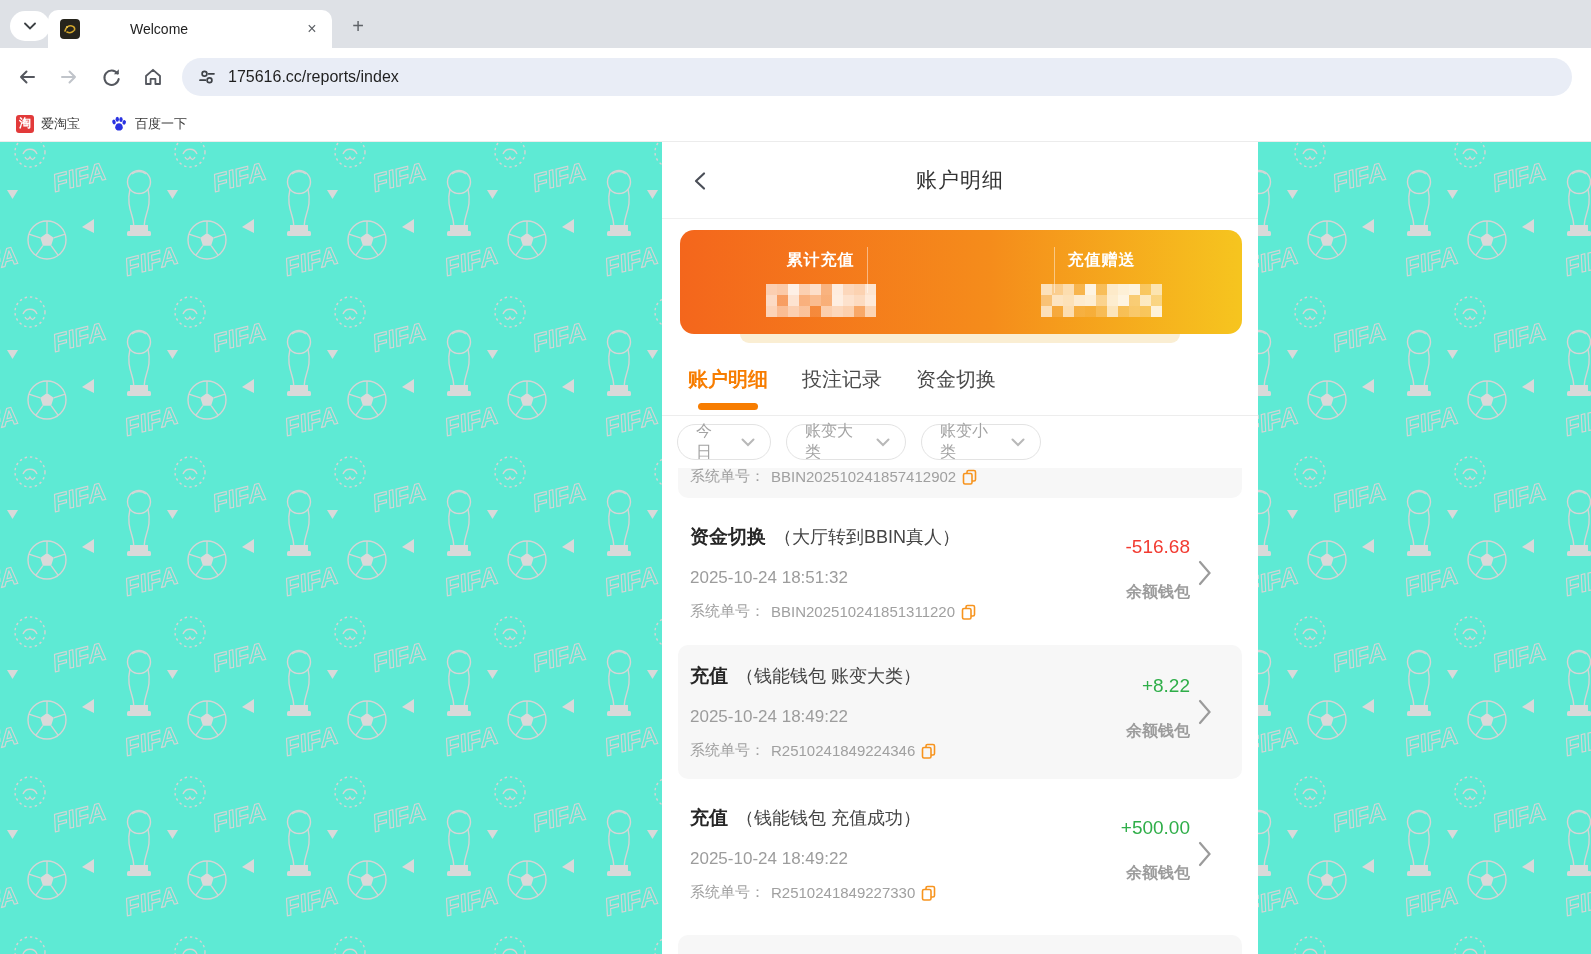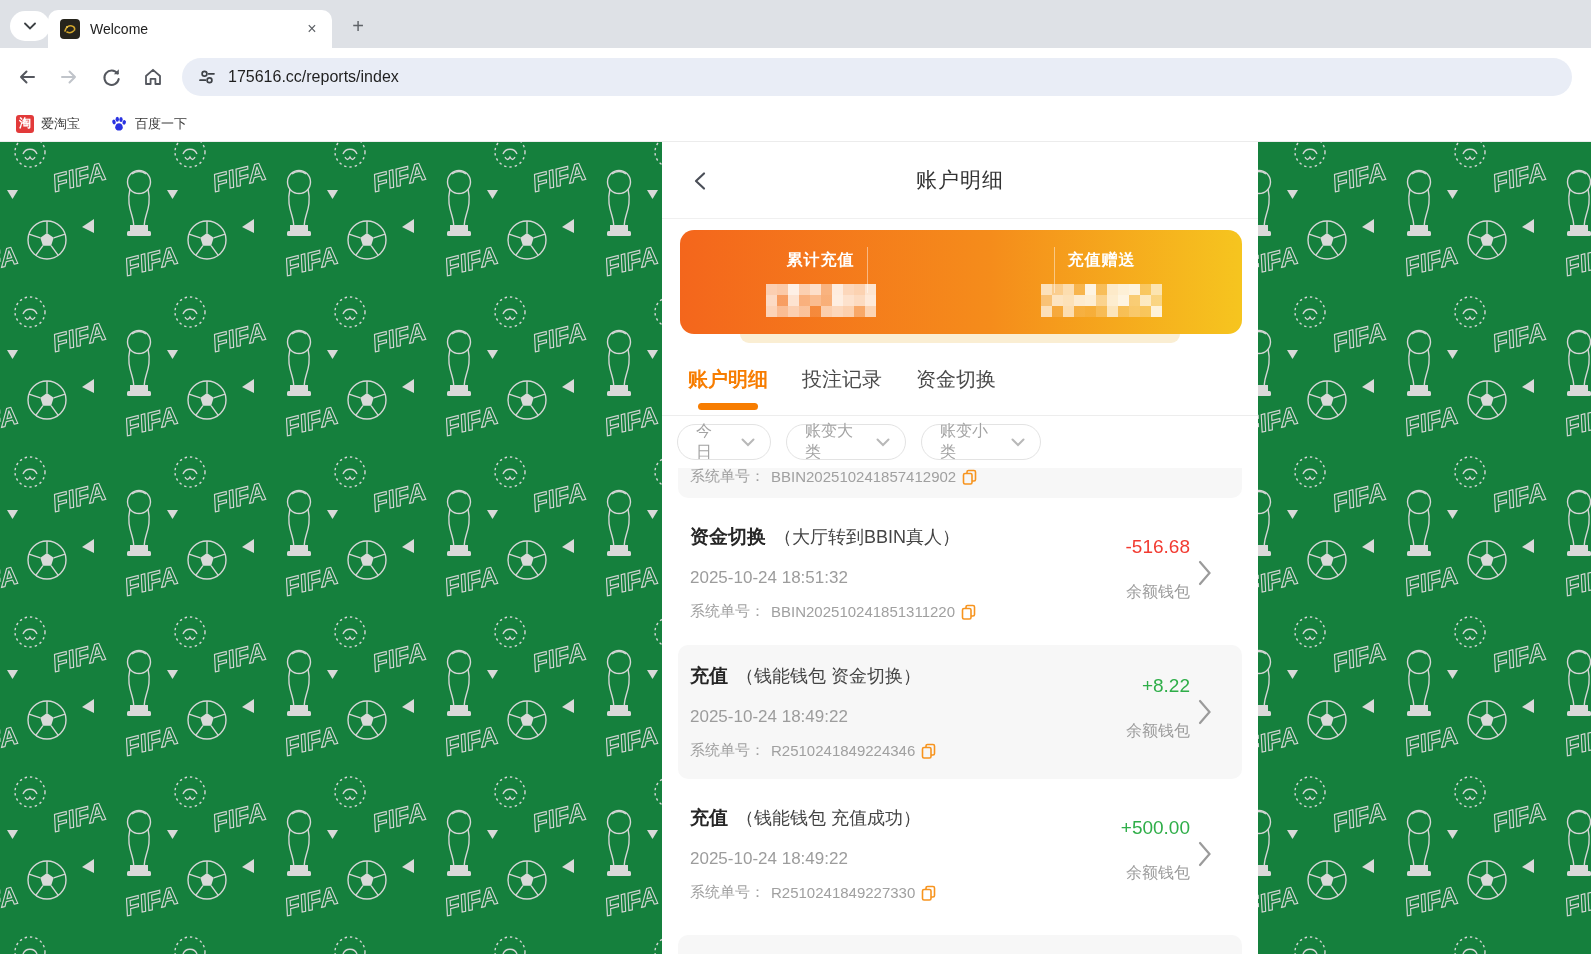--- a/index.html
+++ b/index.html
@@ -4,21 +4,21 @@
 <style>
   * { margin:0; padding:0; box-sizing:border-box; }
   html,body { width:1591px; height:954px; overflow:hidden;
     font-family:"Liberation Sans","DejaVu Sans",sans-serif; }
 
   
   .tabstrip { position:relative; height:48px; background:#dee1e6; }
   .tab-search { position:absolute; left:10px; top:11px; width:40px; height:30px;
     background:#fff; border-radius:15px; display:flex; align-items:center; justify-content:center; cursor:pointer; }
   .tab { position:absolute; left:48px; top:10px; width:284px; height:38px; background:#fff;
-    border-radius:10px 10px 0 0; display:flex; align-items:center; padding:0 10px 0 12px; }
+    border-radius:10px 10px 0 0; display:flex; align-items:center; padding:0 10px 0 12px;gap:40px; }
   .favicon { width:20px; height:20px; border-radius:4px; background:#26241c; flex:none;
     display:flex; align-items:center; justify-content:center; }
   .tab-title { flex:1; margin-left:10px; font-size:14px; color:#1f1f1f; white-space:nowrap; overflow:hidden; }
   .tab-close { width:20px; height:20px; border-radius:10px; display:flex; align-items:center; justify-content:center;
     font-size:16px; color:#5f6368; cursor:pointer; }
   .newtab { position:absolute; left:344px; top:12px; width:28px; height:28px; border-radius:14px;
     display:flex; align-items:center; justify-content:center; font-size:20px; color:#5f6368; cursor:pointer; }
 
   .toolbar { height:58px; background:#fff; display:flex; align-items:center; padding:0 19px 0 8px; }
   .nav-btn { width:38px; height:38px; border-radius:19px; display:flex; align-items:center; justify-content:center;
@@ -28,21 +28,21 @@
   .omni-url { margin-left:12px; font-size:16px; color:#1f1f1f; }
 
   .bookmarks { height:36px; background:#fff; display:flex; align-items:center; padding-left:16px; gap:30px;
     border-bottom:1px solid #ececec; }
   .bm { display:flex; align-items:center; gap:7px; cursor:pointer; }
   .bm-label { font-size:13px; color:#3a3a3a; }
   .bm-tb { width:18px; height:18px; background:#e23a3a; border-radius:3px; color:#fff; font-size:12px;
     display:flex; align-items:center; justify-content:center; font-weight:bold; }
 
   
-  .content { position:relative; height:812px; background:#15803d; overflow:hidden;padding-left:24px; }
+  .content { position:relative; height:812px; background:#5eead4; overflow:hidden;padding-left:24px; }
   .wm-svg { position:absolute; left:0; top:0; }
 
   .panel { position:absolute; left:662px; top:0; width:596px; height:812px; background:#fff;
     display:flex; flex-direction:column; }
 
   .p-header { height:77px; position:relative; display:flex; align-items:center; justify-content:center;
     border-bottom:1px solid #f0f0f0; }
   .p-back { position:absolute; left:24px; top:24px; width:30px; height:30px; display:flex; align-items:center;
     justify-content:center; cursor:pointer; }
   .p-title { font-size:21px; color:#333; font-weight:500; letter-spacing:1px; }
@@ -84,21 +84,21 @@
   .r-note { font-size:18px; color:#444; margin-left:8px; }
   .r-time { margin-top:18px; font-size:17px; color:#9c9c9c; }
   .r-order { margin-top:14px; font-size:15px; color:#a0a0a0; display:flex; align-items:center; gap:6px; }
   .row.partial .r-order { position:absolute; left:12px; bottom:12px; margin:0; }
 
   .r-right { position:absolute; top:38px; text-align:right; }
   .row.white .r-right { right:68px; } .row.graycard .r-right { right:52px; }
   .row.graycard .r-right { top:30px; }
   .r-amount { font-size:19px; font-weight:500; }
   .r-amount.neg { color:#f23b31; } .r-amount.pos { color:#2fae49; }
-  .r-wallet { margin-top:24px; font-size:16px; color:#9c9c9c; }
+  .r-wallet { margin-top:24px; font-size:16px; color:#9c9c9c;font-weight:bold; }
   .r-chev { position:absolute; }
   .row.white .r-chev { right:46px; top:62px; } .row.graycard .r-chev { right:30px; top:54px; }
 </style>
 </head>
 <body>
 
 <div class="tabstrip">
   <div class="tab-search">
     <svg width="12" height="8" viewBox="0 0 12 8">
       <path d="M1,1.5 L6,6.5 L11,1.5" fill="none" stroke="#3c4043" stroke-width="1.8" stroke-linecap="round"></path>
@@ -428,21 +428,21 @@
           <div class="r-wallet">余额钱包</div>
         </div>
         <svg class="r-chev" width="14" height="26" viewBox="0 0 14 26">
           <path d="M2,2 L11.5,13 L2,24" fill="none" stroke="#9b9b9b" stroke-width="2.2" stroke-linecap="round"></path>
         </svg>
       </div>
 
       <div class="row graycard">
         <div class="r-titleline">
           <span class="r-title">充值</span>
-          <span class="r-note">（钱能钱包 资金切换）</span>
+          <span class="r-note">（钱能钱包 账变大类）</span>
         </div>
         <div class="r-time">2025-10-24 18:49:22</div>
         <div class="r-order">
           <span>系统单号：</span>
             <span>R2510241849224346</span>
           <svg width="15" height="16" viewBox="0 0 15 16">
             <rect x="5" y="1.5" width="8.5" height="10.5" rx="1.5" fill="none" stroke="#f7941e" stroke-width="1.6"></rect>
             <rect x="1.5" y="4.5" width="8.5" height="10.5" rx="1.5" fill="#f7f7f7" stroke="#f7941e" stroke-width="1.6"></rect>
           </svg>
         </div>

